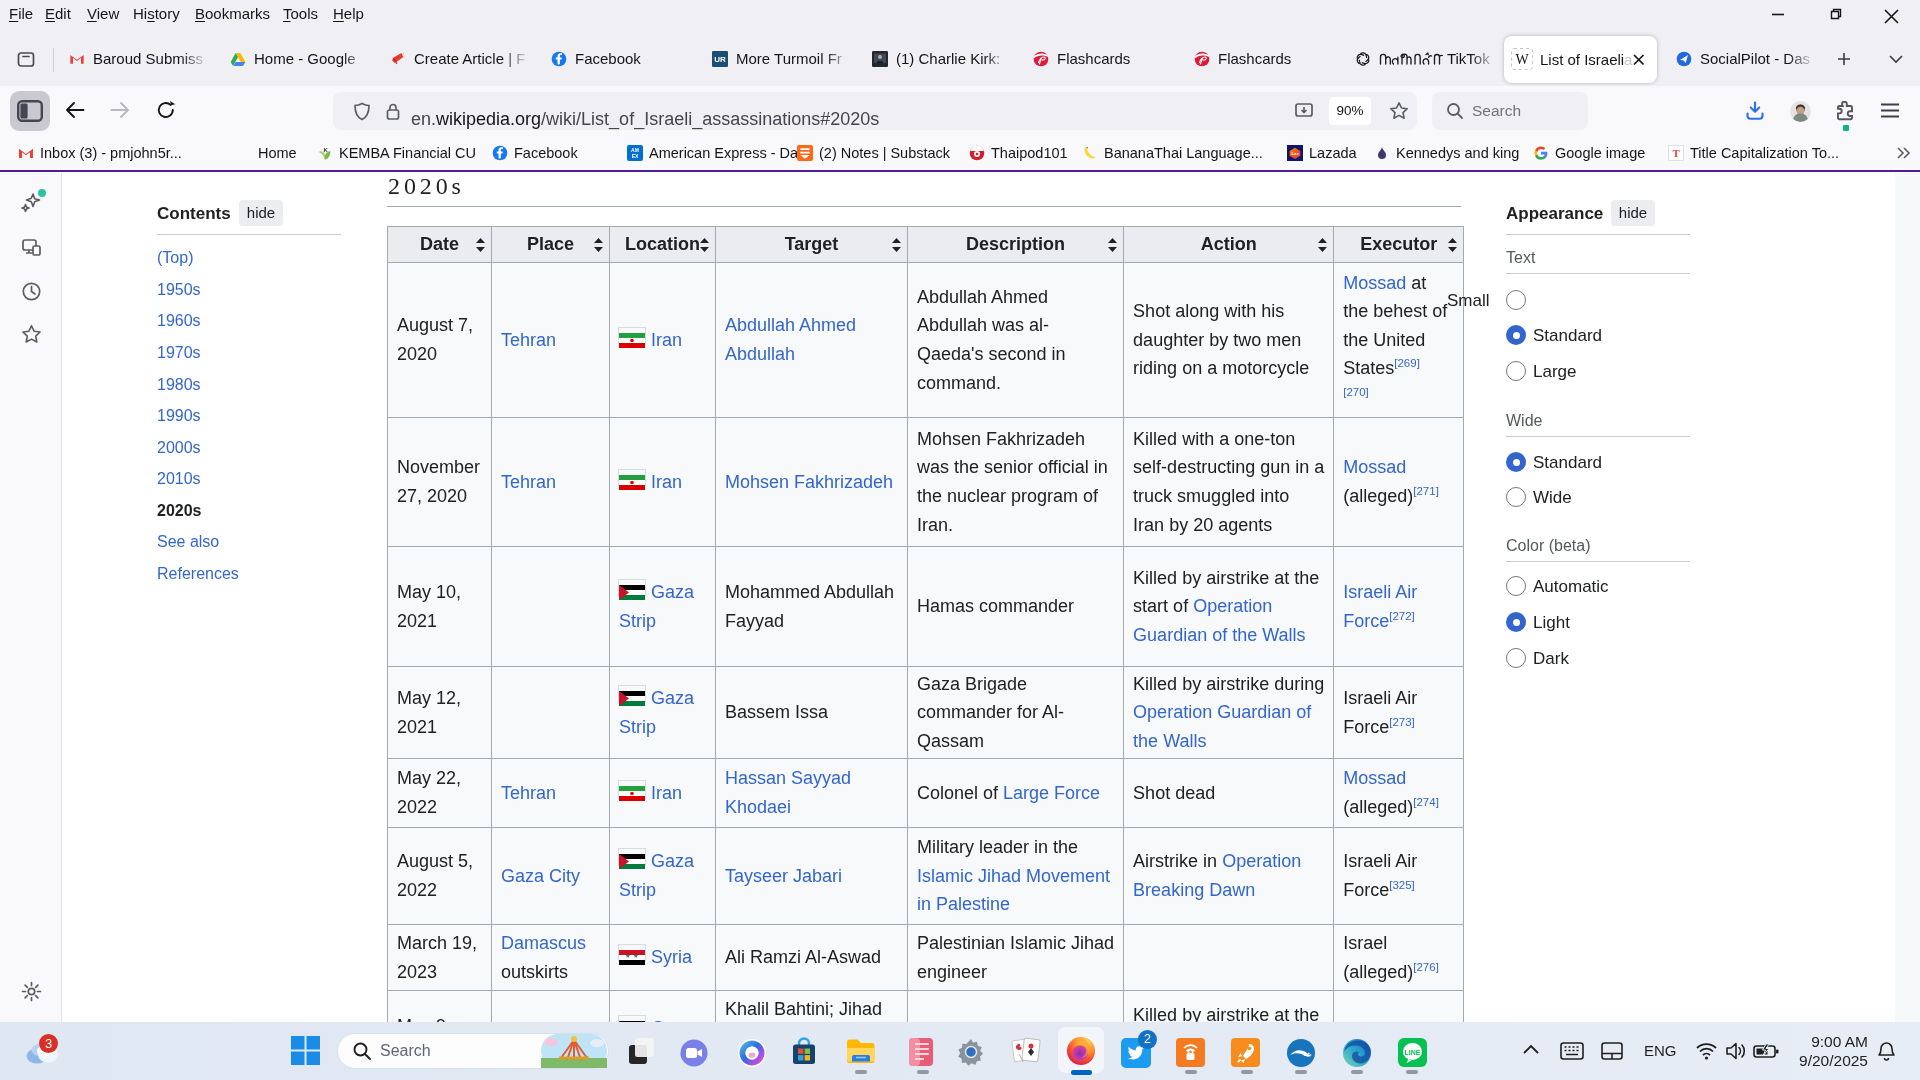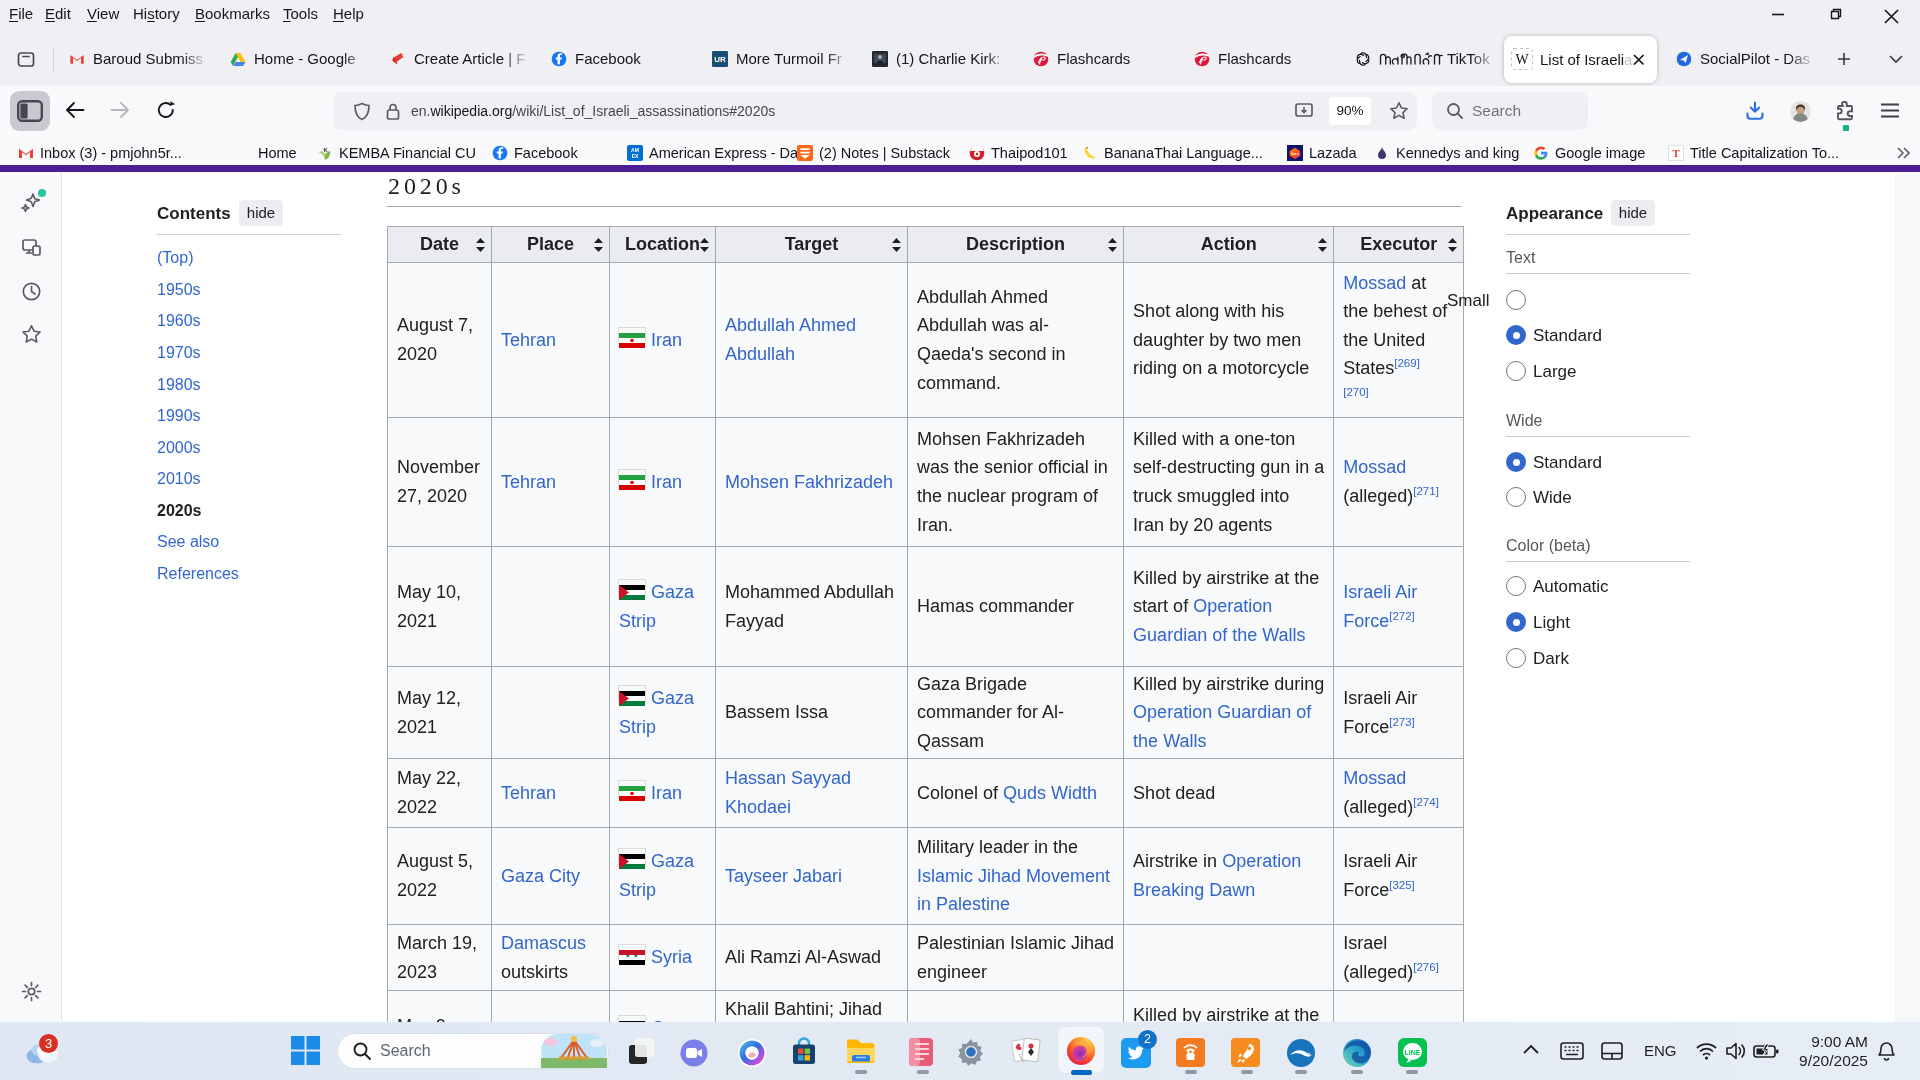--- a/index.html
+++ b/index.html
@@ -13,21 +13,21 @@
 #tabbar { position:absolute; left:0; top:28px; width:1920px; height:58px; background:#f0f0f4; }
 .tab { position:absolute; top:8px; height:46px;text-decoration:underline; }
 .tab .fav { position:absolute; left:6px; top:15px; width:16px; height:16px; }
 .tab .ttl { position:absolute; left:30px; top:0; height:46px; line-height:46px; font-size:15px;
   color:#15141a; white-space:nowrap; overflow:hidden; width:118px;
   -webkit-mask-image:linear-gradient(90deg,#000 75%,transparent 98%);
   mask-image:linear-gradient(90deg,#000 75%,transparent 98%); }
 #activetab { position:absolute; left:1504px; top:8px; width:153px; height:47px; background:#fff;
   border-radius:8px; box-shadow:0 0 4px rgba(0,0,0,0.25); }
 #navbar { position:absolute; left:0; top:86px; width:1920px; height:48px; background:#f9f9fb; }
-#bookmarksbar { position:absolute; left:0; top:134px; width:1920px; height:38px; background:#f9f9fb; border-bottom:7px solid #4c1d95; }
+#bookmarksbar { position:absolute; left:0; top:134px; width:1920px; height:38px; background:#f9f9fb; border-bottom:2px solid #4c1d95; }
 .bm { position:absolute; top:0; height:38px; }
 .bm .bico { position:absolute; left:0; top:11px; width:16px; height:16px; }
 .bm .btxt { position:absolute; left:22px; top:0; height:38px; line-height:38px; font-size:14.5px; color:#15141a; white-space:nowrap; }
 #urlbar { position:absolute; left:333px; top:6px; width:1084px; height:38px; background:#f0f0f4; border-radius:8px; }
 #searchbar { position:absolute; left:1432px; top:6px; width:156px; height:38px; background:#f0f0f4; border-radius:8px; }
 
 #content { position:absolute; left:0; top:173px; width:1920px; height:849px; background:#fff; overflow:hidden; }
 #fxside { position:absolute; left:0; top:0; width:62px; height:849px; background:#f9f9fb; border-right:1px solid #e3e3e8; }
 #scrollstrip { position:absolute; left:1895px; top:0; width:25px; height:849px; background:#f7f8fa; }
 .toclink { position:absolute; left:157px; font-size:16px; color:#3366cc; }
@@ -231,21 +231,21 @@
       <path d="M14 1 l1 4.2 4.2-1z" fill="#15141a"></path>
     </svg>
   <div id="urlbar">
     <svg class="abs" style="left:20px;top:10px" width="18" height="19" viewBox="0 0 18 19">
         <path d="M9 1.5 C11.5 3 14 3.5 16 3.5 C16 10 14.5 15 9 17.5 C3.5 15 2 10 2 3.5 C4 3.5 6.5 3 9 1.5z" fill="none" stroke="#5b5b66" stroke-width="1.7"></path>
       </svg>
     <svg class="abs" style="left:52px;top:10px" width="16" height="19" viewBox="0 0 16 19">
         <rect x="2.5" y="8" width="11" height="9" rx="1.8" fill="none" stroke="#5b5b66" stroke-width="1.7"></rect>
         <path d="M5 8 V5.5 a3 3 0 0 1 6 0 V8" fill="none" stroke="#5b5b66" stroke-width="1.7"></path>
       </svg>
-    <div class="abs" style="left:78px;top:0;height:38px;line-height:38px;font-size:14px;color:#15141a;white-space:nowrap"><span style="color:#45454f">en.</span><b style="font-weight:normal;color:#15141a">wikipedia.org</b><span style="color:#45454f">/wiki/List_of_Israeli_assassinations#2020s</span></div>
+    <div class="abs" style="left:78px;top:8px;height:38px;line-height:38px;font-size:18px;color:#15141a;white-space:nowrap"><span style="color:#45454f">en.</span><b style="font-weight:normal;color:#15141a">wikipedia.org</b><span style="color:#45454f">/wiki/List_of_Israeli_assassinations#2020s</span></div>
     <svg class="abs" style="left:961px;top:9px" width="20" height="20" viewBox="0 0 20 20">
         <rect x="2" y="3" width="16" height="12" rx="2" fill="none" stroke="#5b5b66" stroke-width="1.7"></rect>
         <path d="M10 6 v5 M7.5 9 l2.5 2.5 L12.5 9" fill="none" stroke="#5b5b66" stroke-width="1.6"></path>
       </svg>
     <div class="abs" style="left:996px;top:5px;width:42px;height:28px;background:#fff;border-radius:4px;text-align:center;line-height:28px;font-size:13.5px;color:#15141a">90%</div>
     <svg class="abs" style="left:1056px;top:9px" width="20" height="20" viewBox="0 0 20 20">
         <path d="M10 1.8 l2.5 5.2 5.7 0.7 -4.2 3.9 1.1 5.6 -5.1-2.8 -5.1 2.8 1.1-5.6 -4.2-3.9 5.7-0.7z" fill="none" stroke="#5b5b66" stroke-width="1.6" stroke-linejoin="round"></path>
       </svg>
   </div>
   <div id="searchbar">
@@ -512,21 +512,21 @@
       <tr style="height:69px">
         <td>May 22,<br>2022</td>
         <td><span class="wl">Tehran</span></td>
         <td><span class="flag"><svg width="26" height="15">
                   <rect width="26" height="5" fill="#239f40"></rect>
                   <rect y="5" width="26" height="5" fill="#fff"></rect>
                   <rect y="10" width="26" height="5" fill="#da0000"></rect>
                   <circle cx="13" cy="7.5" r="1.8" fill="#da0000"></circle>
                 </svg></span><span class="wl">Iran</span></td>
         <td><span class="wl">Hassan Sayyad<br>Khodaei</span></td>
-        <td>Colonel of <span class="wl">Quds Width</span></td>
+        <td>Colonel of <span class="wl">Large Force</span></td>
         <td>Shot dead</td>
         <td><span class="wl">Mossad</span><br>(alleged)<sup>[274]</sup></td>
       </tr>
       <tr style="height:97px">
         <td>August 5,<br>2022</td>
         <td><span class="wl">Gaza City</span></td>
         <td><span class="flag"><svg width="26" height="15">
                   <rect width="26" height="5" fill="#000"></rect>
                   <rect y="5" width="26" height="5" fill="#fff"></rect>
                   <rect y="10" width="26" height="5" fill="#007a3d"></rect>

